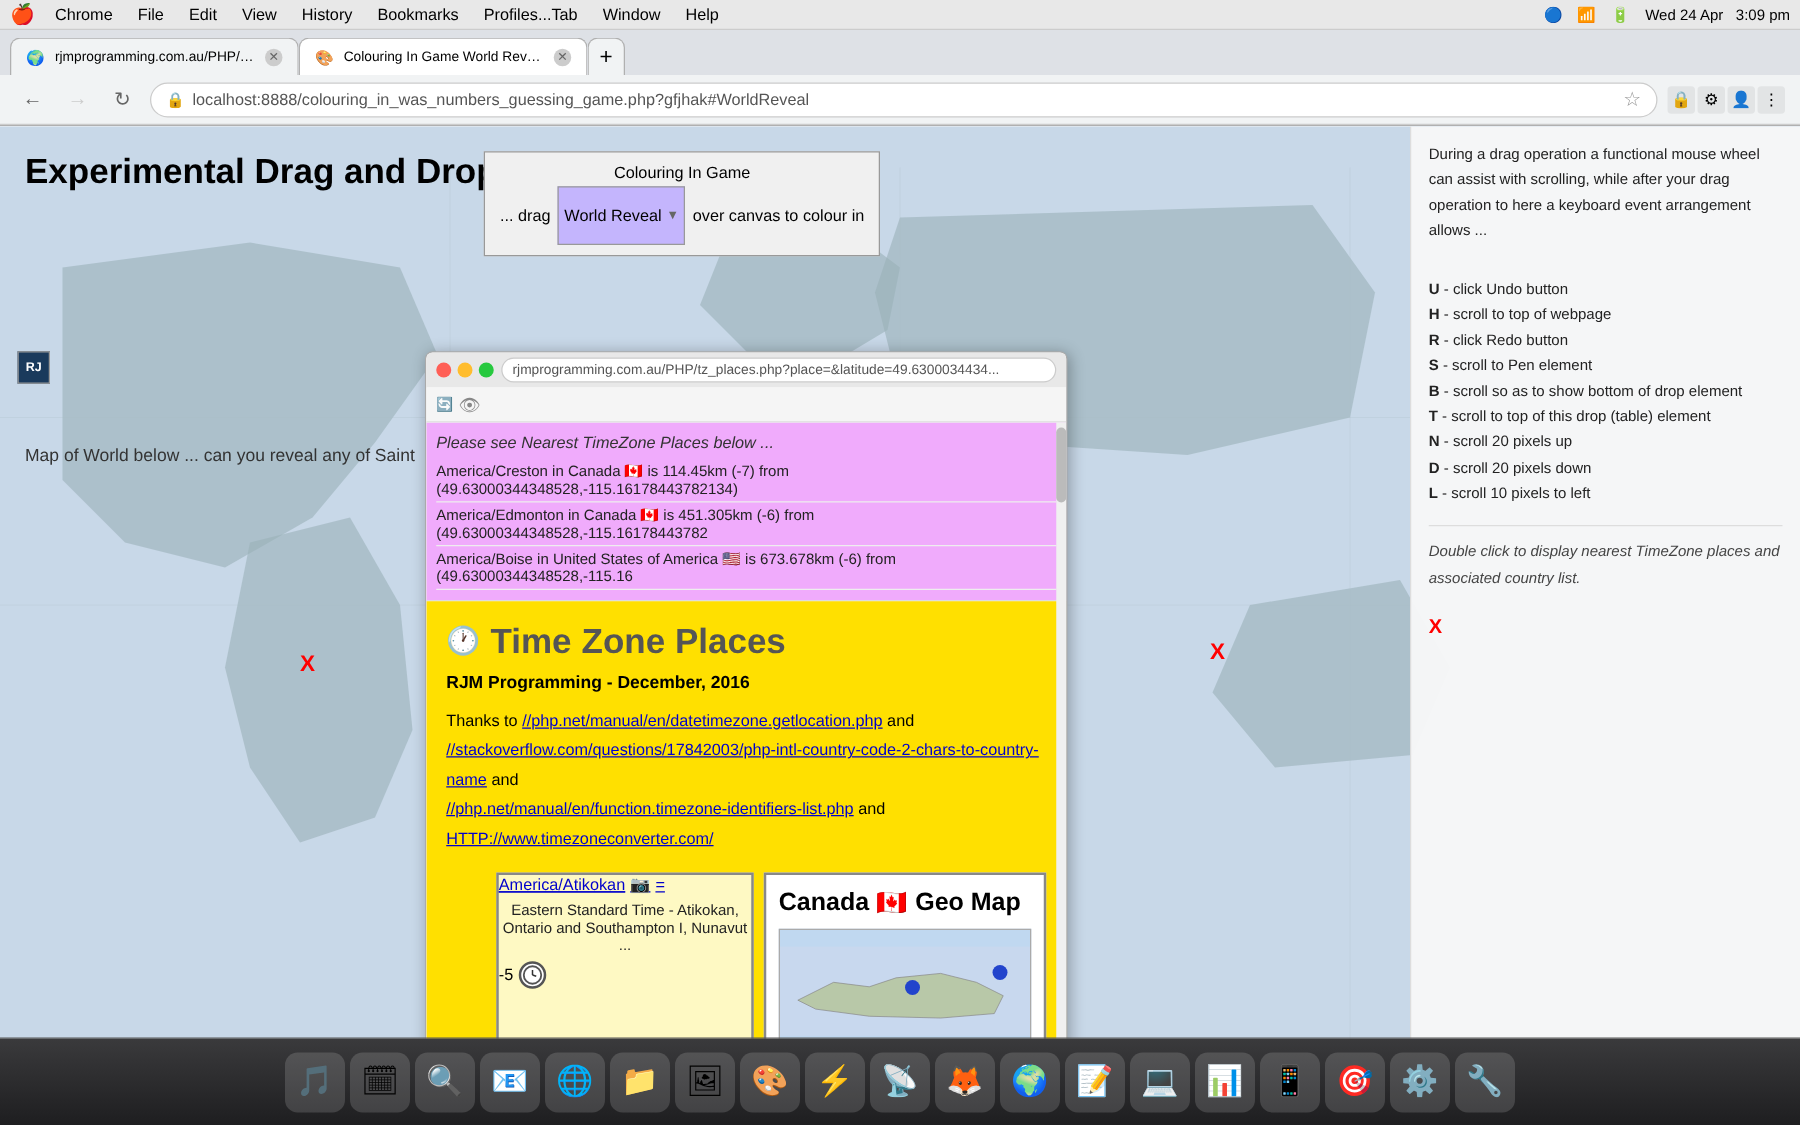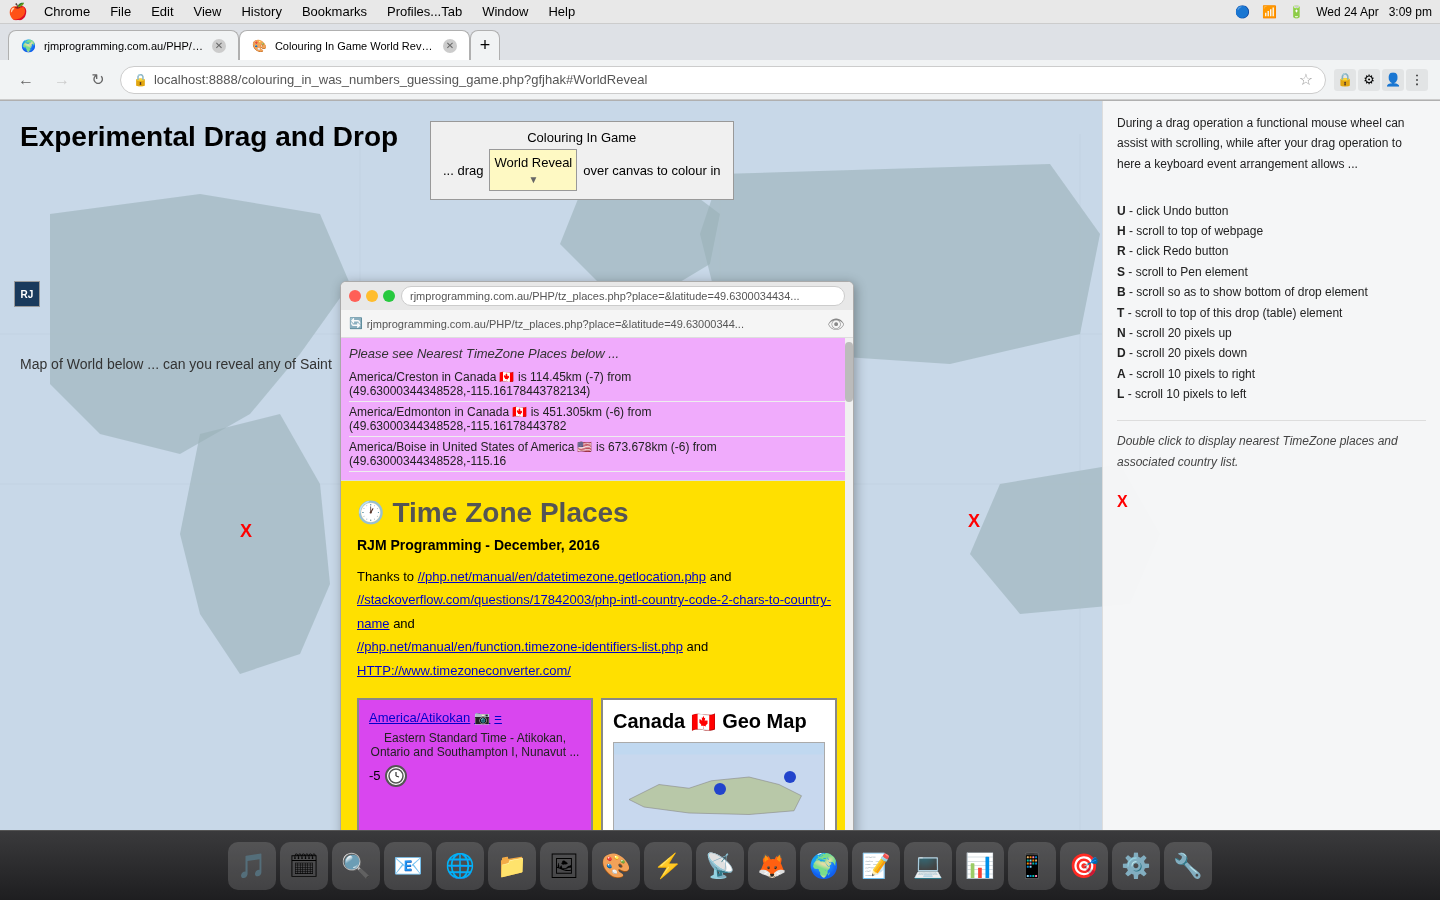--- a/index.html
+++ b/index.html
@@ -122,46 +122,45 @@
     .page-title {
       font-size: 28px;
       font-weight: bold;
       color: #000;
     }
 
     
     .colouring-game-box {
       position: absolute;
       top: 20px;
-      left: 430px;
+      left: 387px;
       border: 1px solid #999;
       background: #f0f0f0;
       padding: 8px 12px;
       font-size: 13px;
       z-index: 10;
     }
     .colouring-game-title {
       text-align: center;
       font-weight: normal;
       margin-bottom: 4px;
     }
     .colouring-game-row {
       display: flex;
       align-items: center;
       gap: 6px;
     }
     .colouring-game-select {
-      background: #fef9c3;
+      background: #c4b5fd;
       border: 1px solid #999;
-      padding: 5px 4px;
+      padding: 15px 4px;
       font-size: 13px;
       display: flex;
       align-items: center;
       gap: 4px;
-      flex-direction: column;
     }
     .select-arrow { color: #666; font-size: 10px; }
 
     
     .map-marker-x {
       position: absolute;
       color: red;
       font-weight: bold;
       font-size: 18px;
       z-index: 5;
@@ -305,25 +304,25 @@
       line-height: 1.8;
     }
 
     
     .card-row {
       display: flex;
       gap: 8px;
       margin-top: 16px;
     }
     .tz-card {
-      background: #d946ef;
+      background: #fef9c3;
       border: 2px solid #888;
-      padding: 10px;
       flex: 1;
       font-size: 12px;
+      margin-left: 40px;
     }
     .tz-card-link {
       display: flex;
       align-items: center;
       gap: 4px;
       text-decoration: underline;
       color: #00c;
       font-size: 13px;
       margin-bottom: 6px;
     }
@@ -378,21 +377,21 @@
       width: 12px; height: 12px;
       border-radius: 50%;
       background: #2244cc;
     }
 
     
     .right-sidebar {
       position: absolute;
       top: 0;
       right: 0;
-      width: 338px;
+      width: 312px;
       background: rgba(248, 248, 248, 0.95);
       border-left: 1px solid #ddd;
       padding: 12px 14px;
       font-size: 12px;
       line-height: 1.7;
       color: #222;
       z-index: 2;
       height: 100%;
     }
     .sidebar-instruction {
@@ -614,21 +613,20 @@
           <div class="popup-traffic-btn popup-min-btn"></div>
           <div class="popup-traffic-btn popup-max-btn"></div>
         </div>
         <div class="popup-url-bar">
           <span>rjmprogramming.com.au/PHP/tz_places.php?place=&amp;latitude=49.6300034434...</span>
         </div>
       </div>
 
       <div class="popup-address-row">
         <span style="font-size:11px;color:#888;">🔄</span>
-        <span class="popup-address-text">rjmprogramming.com.au/PHP/tz_places.php?place=&amp;latitude=49.63000344...</span>
         <span class="popup-eye-icon">👁</span>
       </div>
 
       <div class="popup-body">
 
         <div class="tz-list">
           <div class="tz-list-header">Please see Nearest TimeZone Places below ...</div>
           <div class="tz-item">
             <span>America/Creston in Canada 🇨🇦 is 114.45km (-7) from (49.63000344348528,-115.16178443782134)</span>
           </div>
@@ -726,21 +724,20 @@
       <br>
       <div>
         <div><span class="sidebar-key">U</span> - <span>click Undo button</span></div>
         <div><span class="sidebar-key">H</span> - <span>scroll to top of webpage</span></div>
         <div><span class="sidebar-key">R</span> - <span>click Redo button</span></div>
         <div><span class="sidebar-key">S</span> - <span>scroll to Pen element</span></div>
         <div><span class="sidebar-key">B</span> - <span>scroll so as to show bottom of drop element</span></div>
         <div><span class="sidebar-key">T</span> - <span>scroll to top of this drop (table) element</span></div>
         <div><span class="sidebar-key">N</span> - <span>scroll 20 pixels up</span></div>
         <div><span class="sidebar-key">D</span> - <span>scroll 20 pixels down</span></div>
-        <div><span class="sidebar-key">A</span> - <span>scroll 10 pixels to right</span></div>
         <div><span class="sidebar-key">L</span> - <span>scroll 10 pixels to left</span></div>
       </div>
       <div class="sidebar-note">Double click to display nearest TimeZone places and associated country list.</div>
       <div class="sidebar-x">X</div>
     </div>
   </div>
 </div>
 
 <div class="macos-dock">
   <div class="dock-icon">🎵</div>

